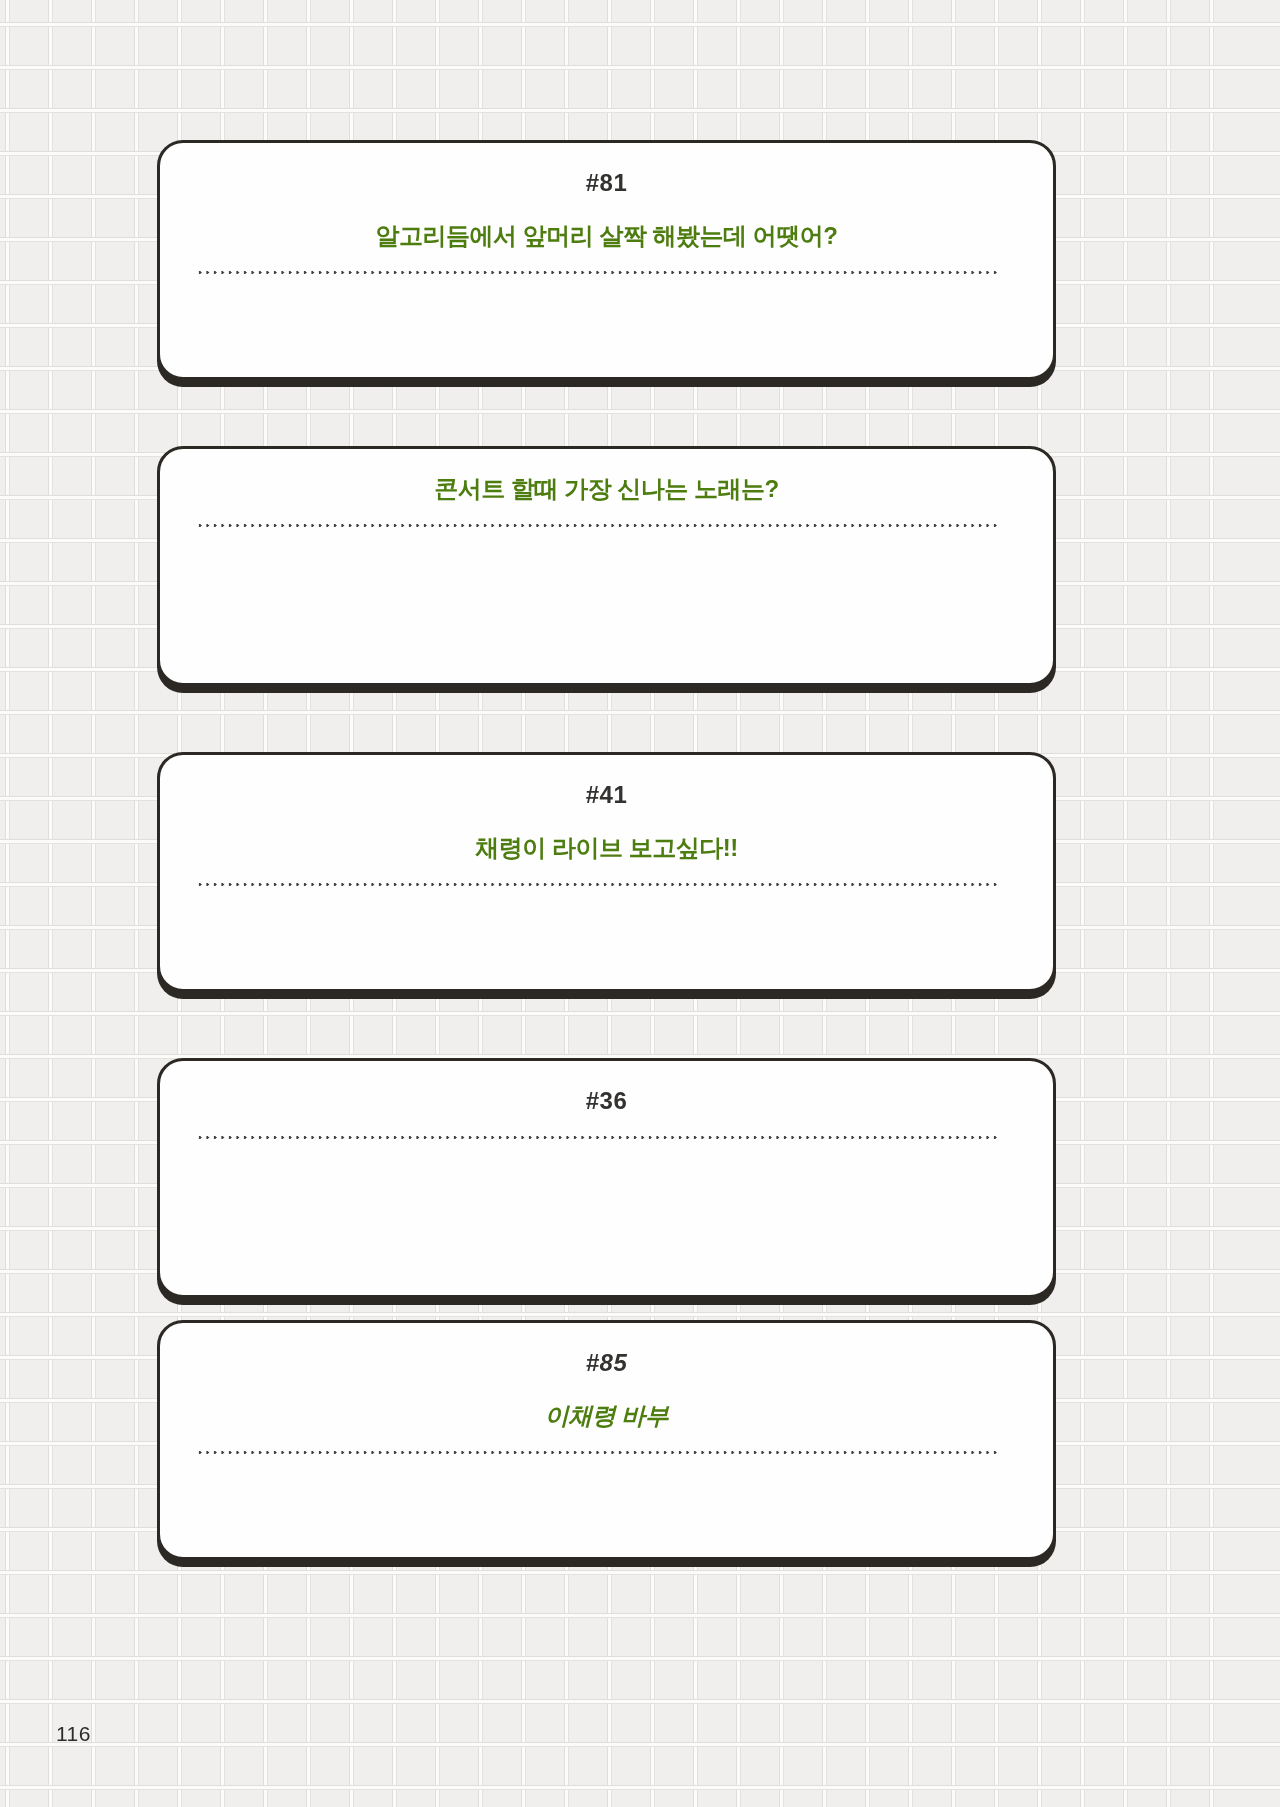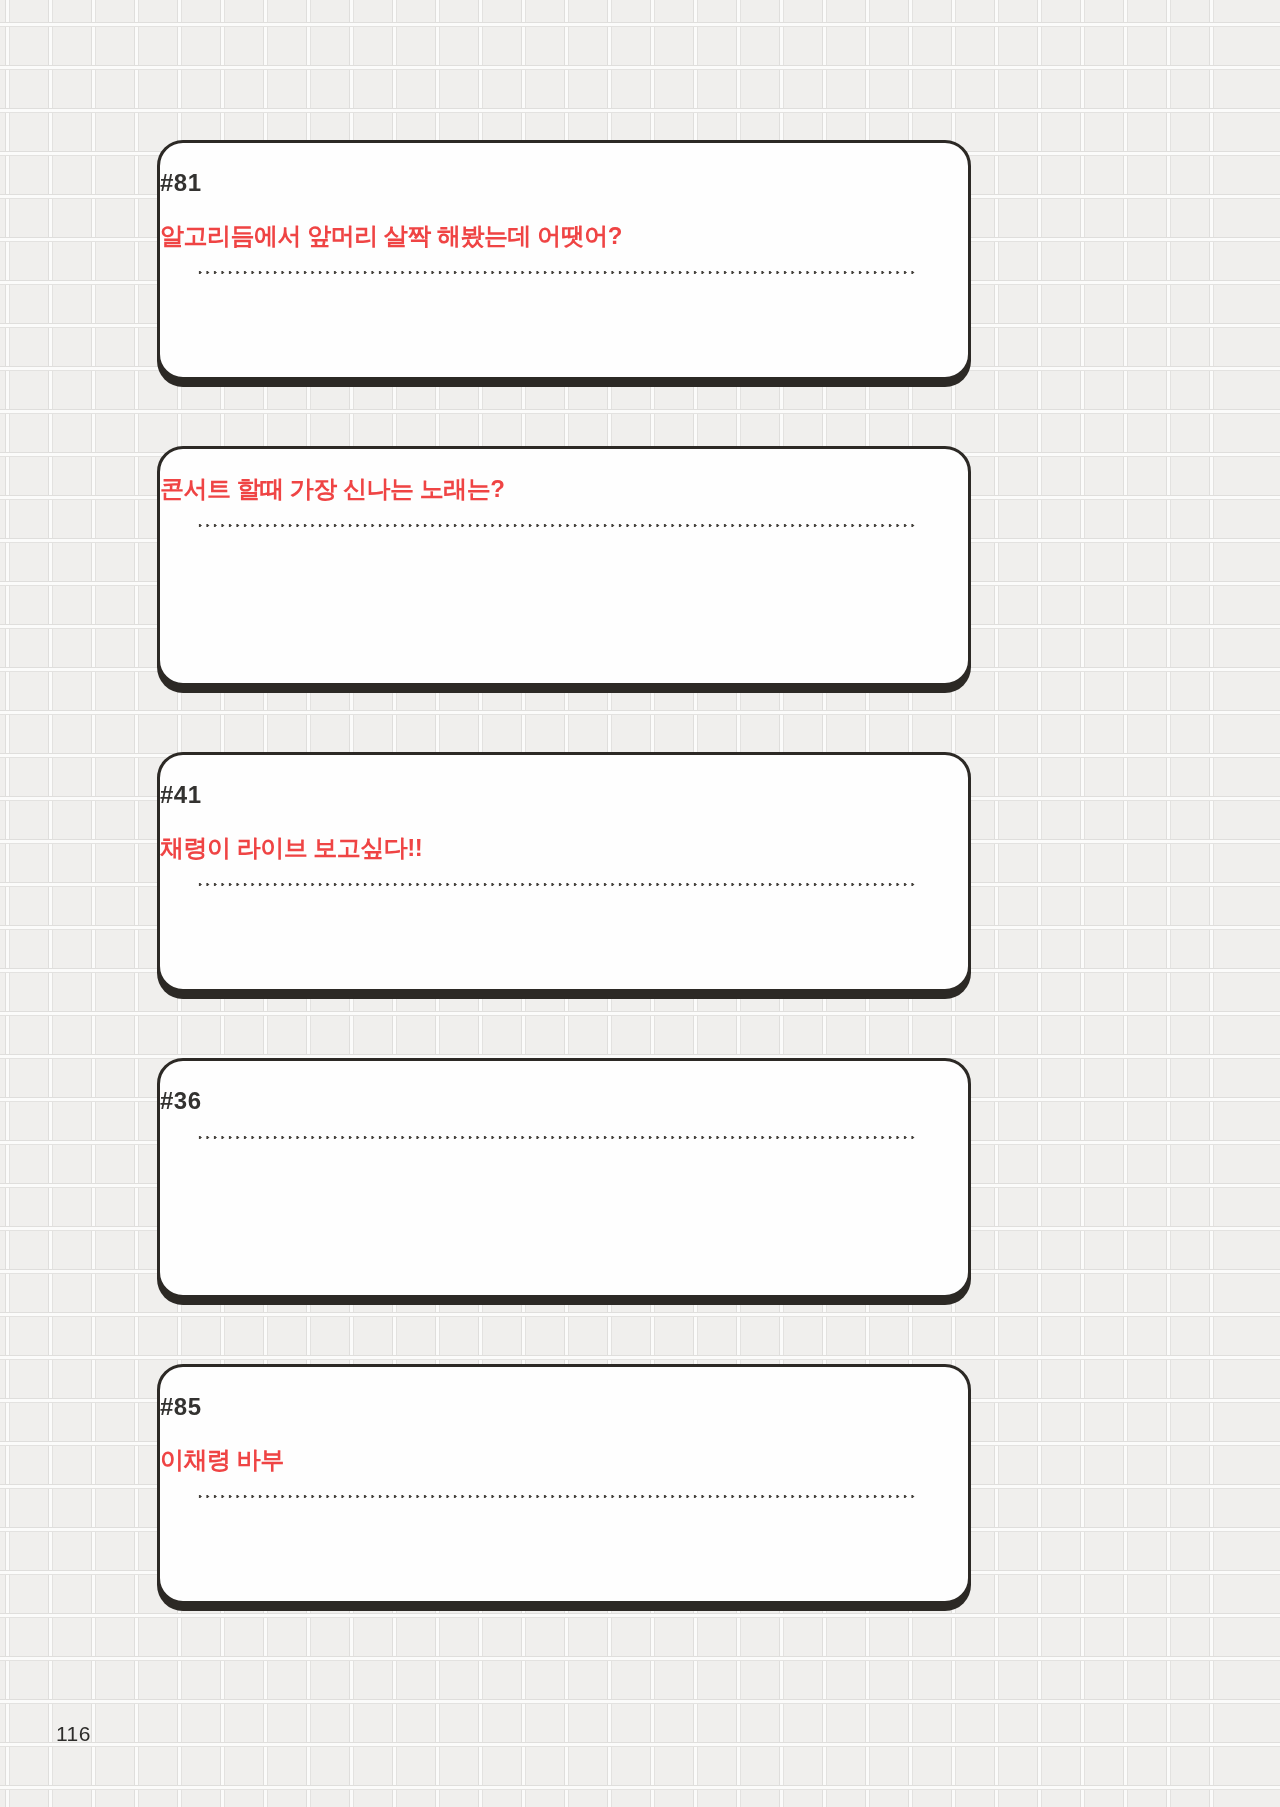--- a/index.html
+++ b/index.html
@@ -25,57 +25,57 @@
       repeating-linear-gradient(to right,
         #f0efed 0px, #f0efed 38px,
         #dfdedc 38px, #dfdedc 39px,
         #fbfbfa 39px, #fbfbfa 42px,
         #e3e2e0 42px, #e3e2e0 43px);
     background-position: 0 -16px, -33px 0;
   }
   .card {
     position: absolute;
     left: 157px;
-    width: 814px;
+    width: 899px;
     height: 240px;
     box-sizing: border-box;
     background: #fefefe;
     border: 3px solid #2c2925;
     border-radius: 26px;
     box-shadow: 0 7px 0 0 #2c2925;
-    text-align: left;
+    text-align: center;
   }
   .card-number {
     margin-top: 27px;
     font-size: 24px;
     line-height: 26px;
     font-weight: bold;
     letter-spacing: 0.5px;
     color: #333230;
   }
   .card-question {
     margin-top: 26px;
     font-size: 24px;
     line-height: 27px;
     font-weight: bold;
     letter-spacing: -0.5px;
-    color: #ef4444;
+    color: #4d7c0f;
   }
   .answer-dots {
     margin: 21px 52px 0 37px;
     height: 5px;
     background-image: radial-gradient(circle 1.4px at 3px 2.5px, #45423d 98%, transparent 100%);
     background-size: 7.5px 5px;
     background-repeat: repeat-x;
   }
   .card1 { top: 140px; }
   .card2 { top: 446px; }
   .card3 { top: 752px; }
   .card4 { top: 1058px; }
-  .card5 { top: 1364px; }
+  .card5 { top: 1320px; font-style: italic; }
   .page-number {
     position: absolute;
     left: 56px;
     top: 1722px;
     font-size: 21px;
     letter-spacing: 0.5px;
     color: #2d2c2a;
     text-align: center;
   }
 </style>

